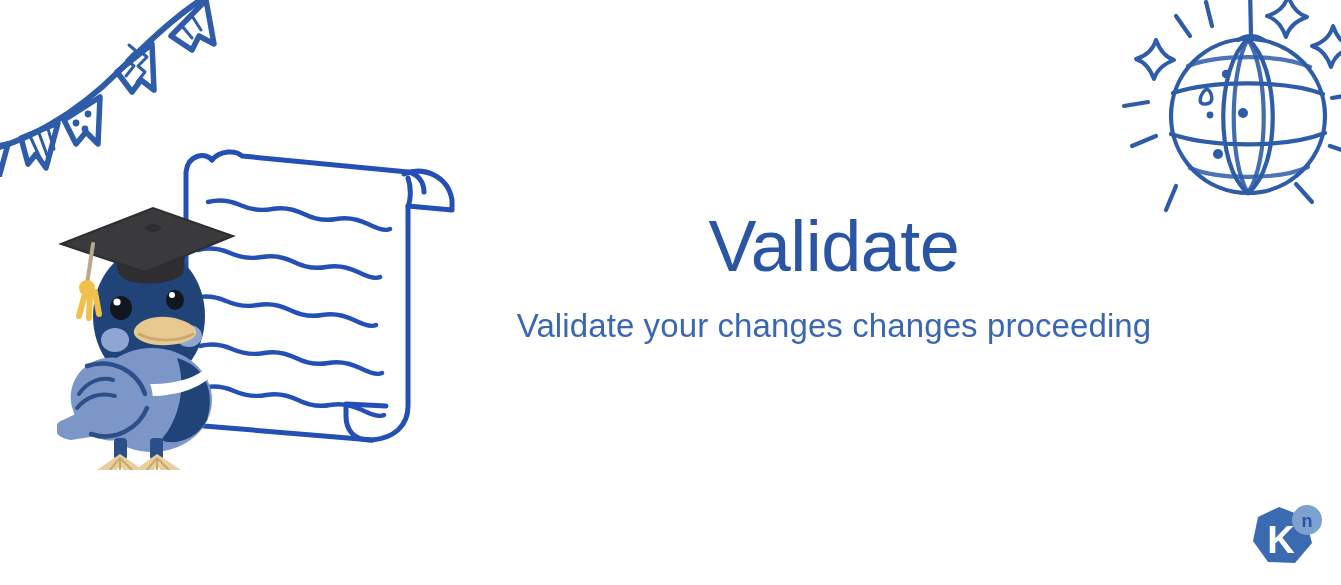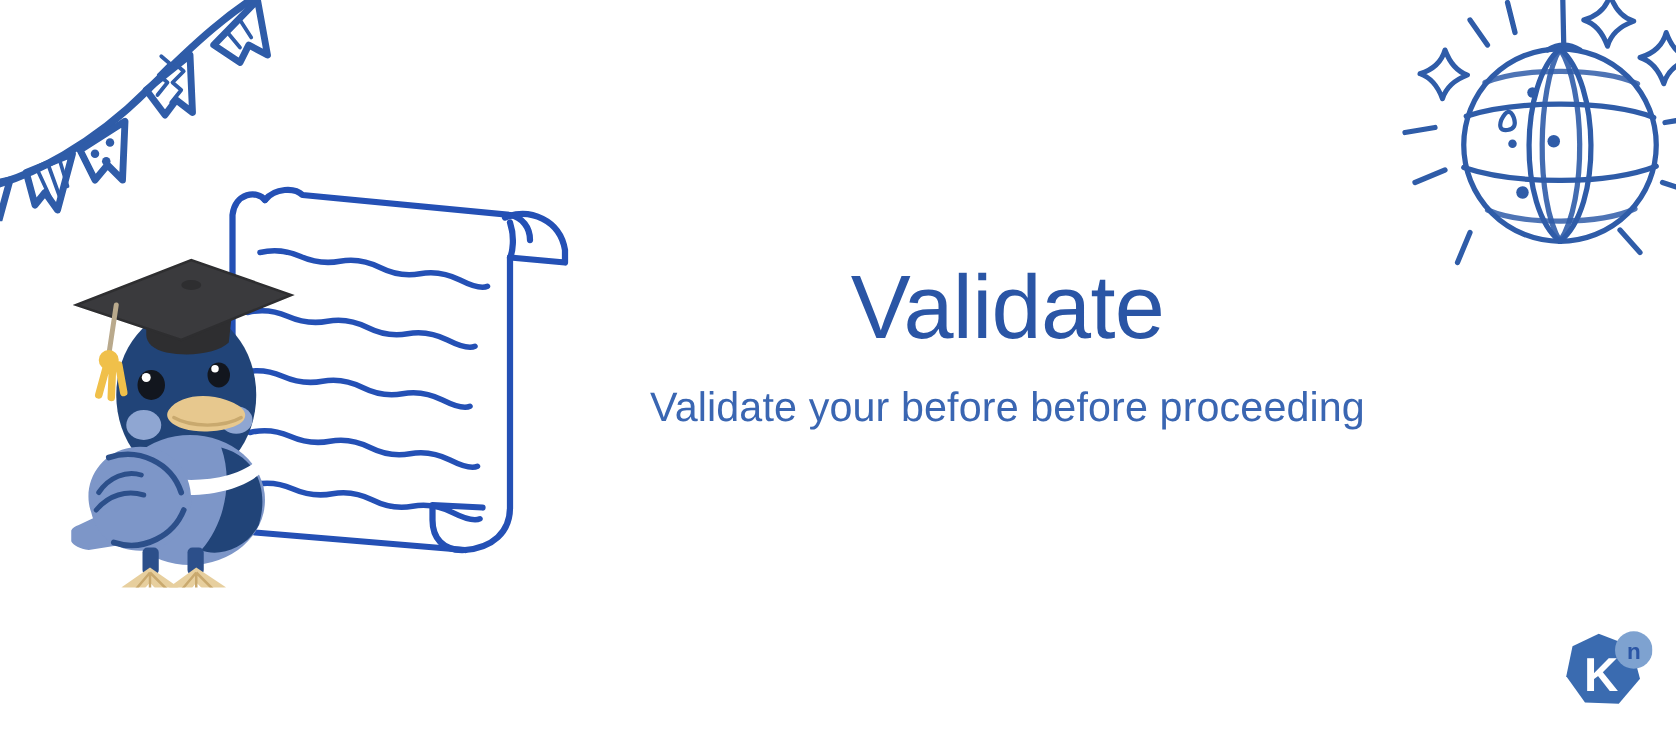--- a/index.html
+++ b/index.html
@@ -20,21 +20,21 @@
   .art { position:absolute; pointer-events:none; }
 
   #bunting   { left:-14px;  top:-8px;   width:250px;  height:185px; }
   #discoball { left:1118px; top:-12px;  width:240px;  height:235px; }
   #scroll    { left:176px;  top:138px;  width:290px;  height:325px; }
   #bird      { left:57px;   top:188px;  width:185px;  height:282px; }
 
   
   #text-block {
     position:absolute;
-    left:456px; top:205px;
+    left:484px; top:205px;
     width:700px;
     text-align:center;
   }
   #page-title {
     font-size:72px;
     font-weight:400;
     letter-spacing:-0.5px;
     line-height:1.15;
     color:#2a55a5;
   }
@@ -204,21 +204,21 @@
       <ellipse cx="96" cy="40" rx="8" ry="4" fill="#2e2e30"></ellipse>
 
       <path d="M 36 56 L 30 96" stroke="#b9a98c" stroke-width="4" fill="none" stroke-linecap="round"></path>
       <circle cx="30" cy="100" r="8" fill="#f0c04a"></circle>
       <path d="M 28 106 L 22 128 M 33 106 L 32 130 M 38 104 L 42 126" stroke="#f0c04a" stroke-width="6" fill="none" stroke-linecap="round"></path>
     </svg>
   </div>
 
   <div id="text-block">
     <div id="page-title">Validate</div>
-    <div id="page-subtitle">Validate your before before proceeding</div>
+    <div id="page-subtitle">Validate your changes changes proceeding</div>
   </div>
 
   <div id="logo">
     <svg viewBox="0 0 72 68" width="72" height="68">
 
       <polygon points="29,4 55,14 62,40 45,60 18,59 3,38 8,14" fill="#3a6bb0"></polygon>
       <text x="31" y="50" text-anchor="middle" font-family="Liberation Sans, sans-serif" font-size="38" font-weight="700" fill="#ffffff">K</text>
 
       <circle cx="57" cy="17" r="15" fill="#7ea2d0"></circle>
       <text x="57" y="24" text-anchor="middle" font-family="Liberation Sans, sans-serif" font-size="18" font-weight="700" fill="#2a55a5">n</text>

